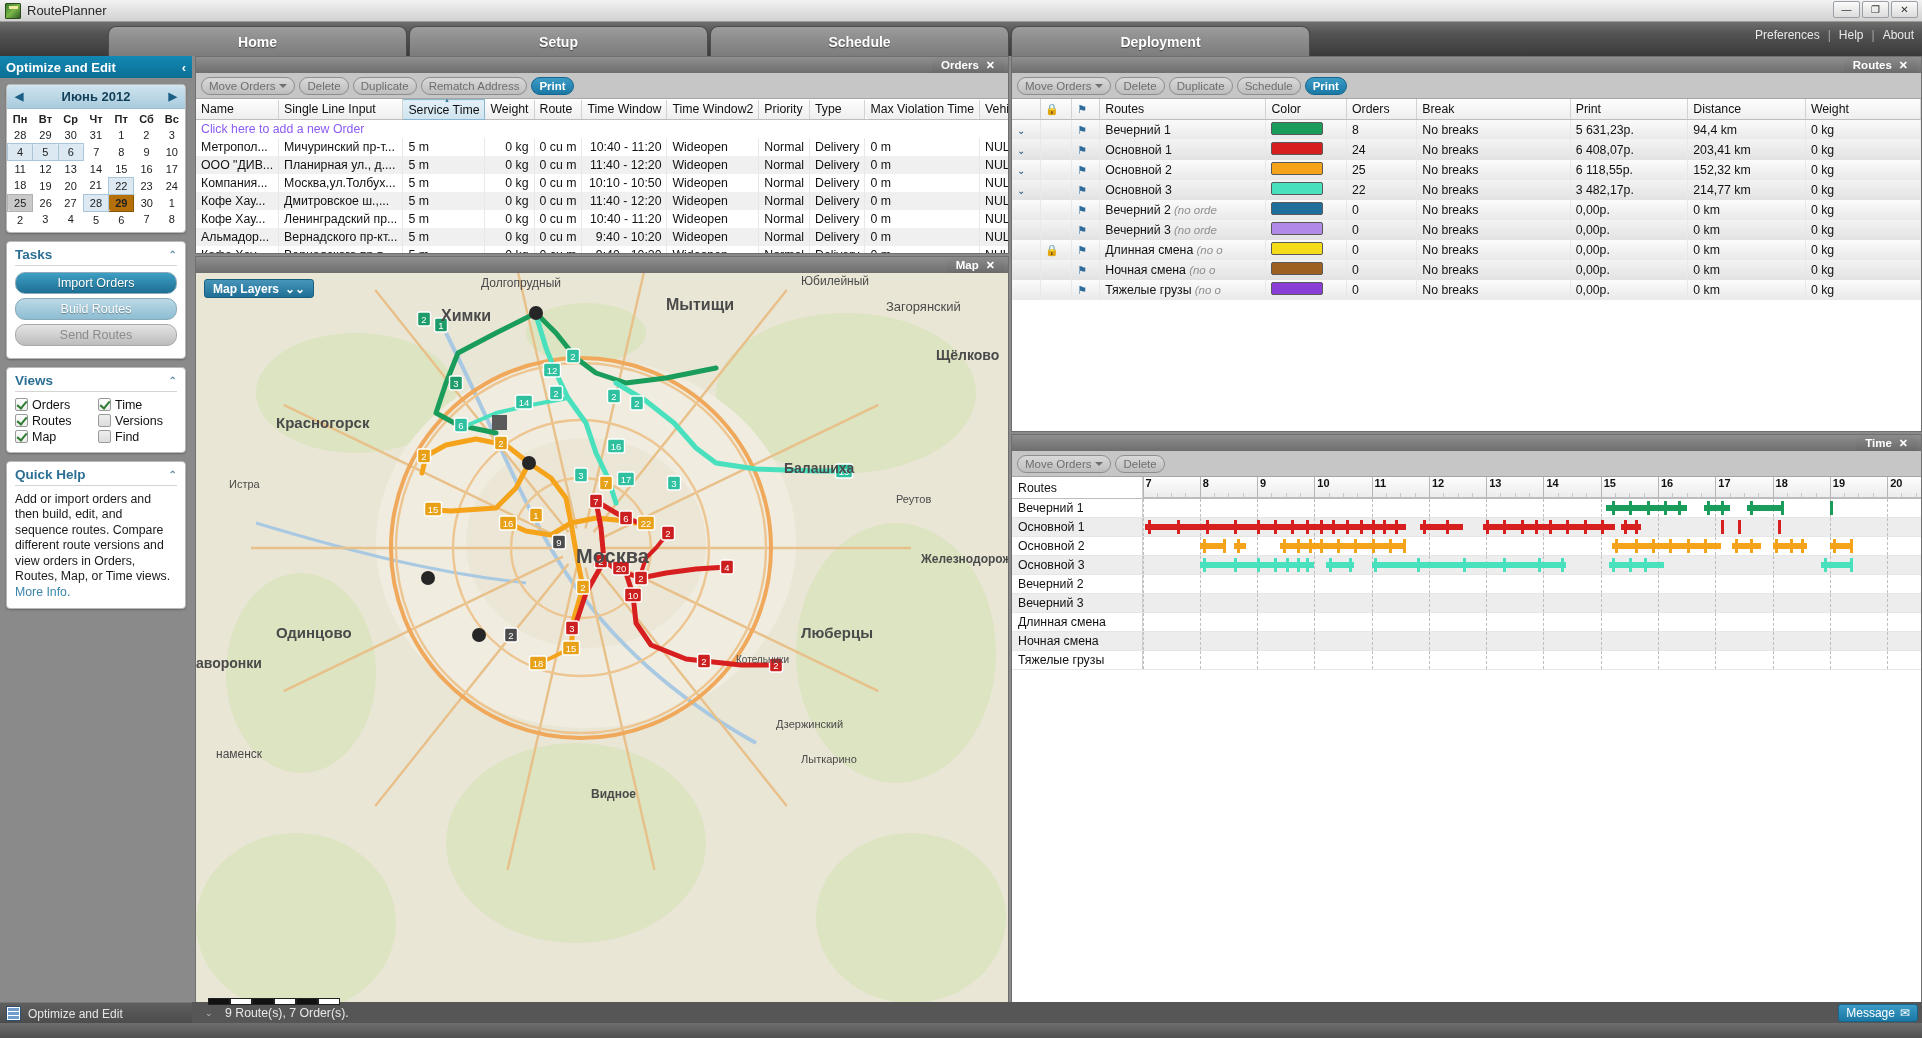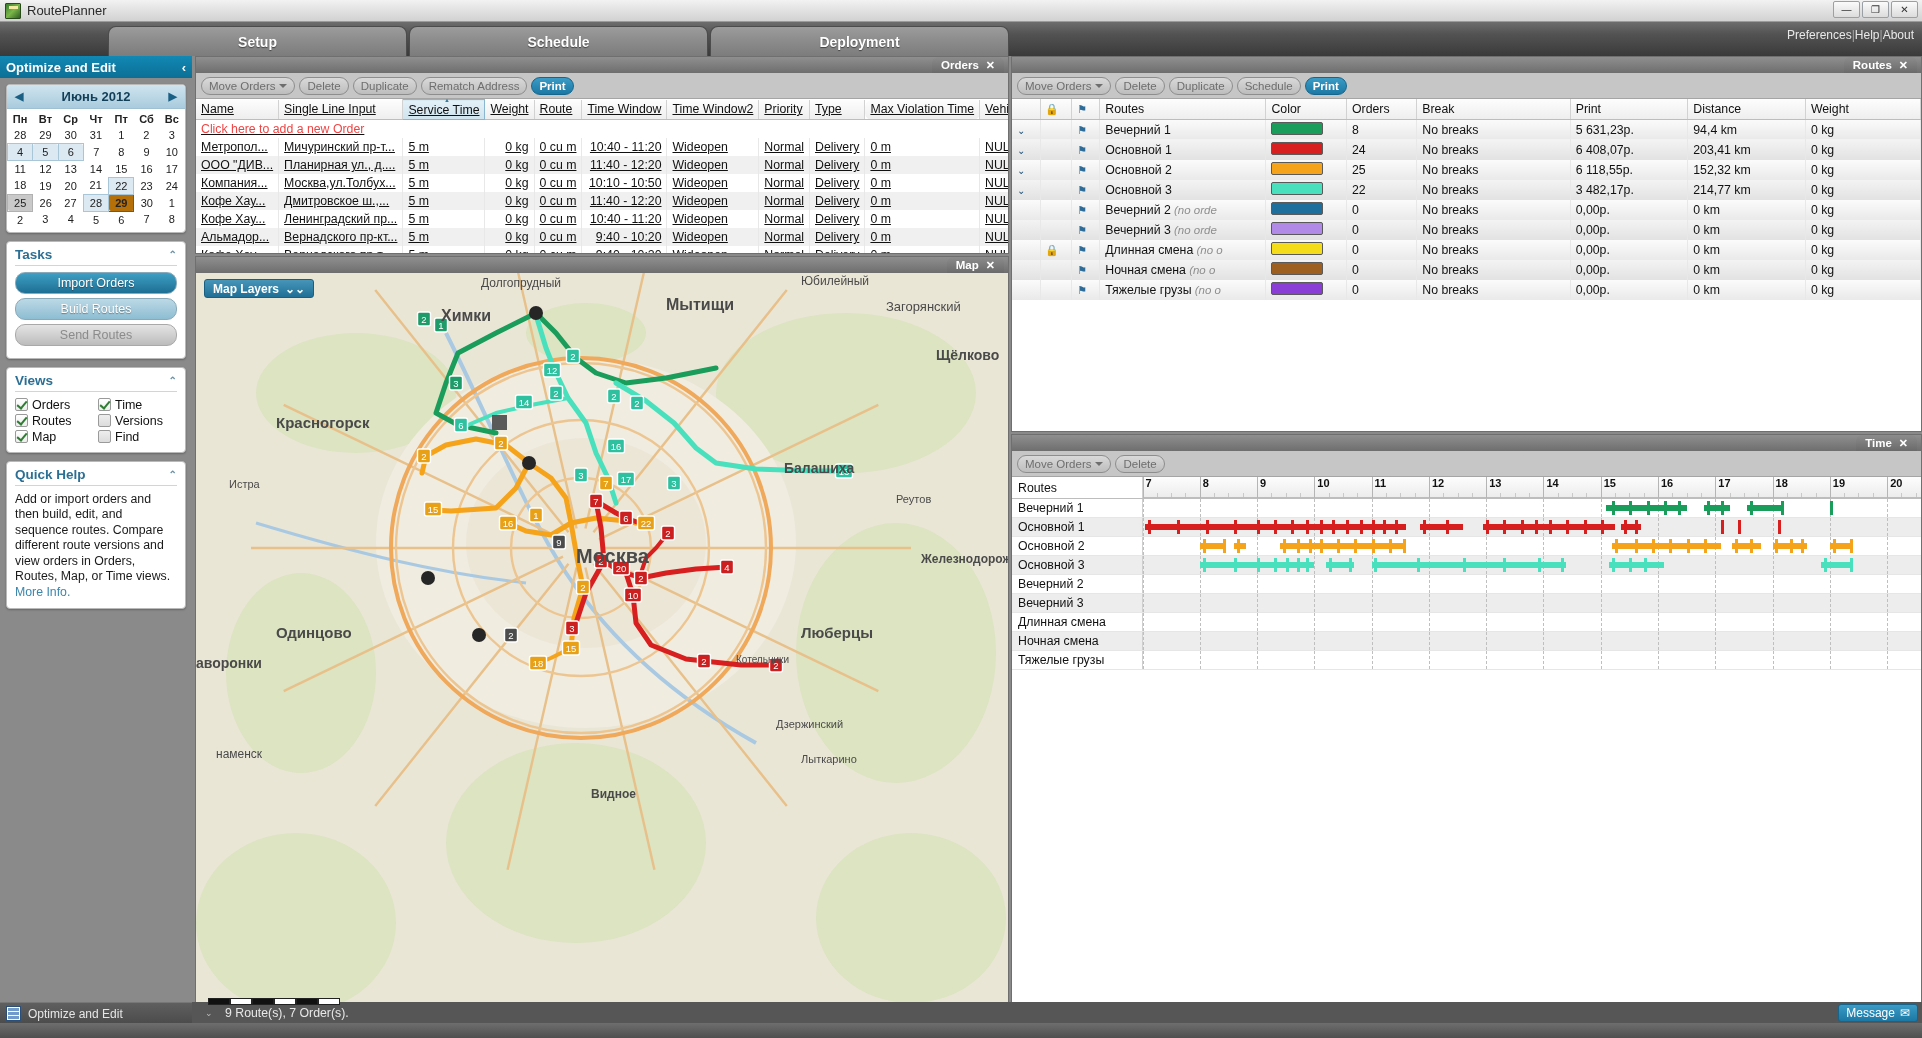--- a/index.html
+++ b/index.html
@@ -42,21 +42,21 @@
     background:linear-gradient(to bottom,#9c9c9c 0%,#8e8e8e 40%,#7c7c7c 100%);
     border:1px solid #4c4c4c;border-bottom:none;
     border-radius:8px 8px 0 0;
     color:#fff;font-weight:bold;font-size:14px;
     display:flex;align-items:center;justify-content:center;
     text-shadow:0 1px 1px rgba(0,0,0,.5);
   }
   .rtab:first-child{margin-left:108px;}
   #ribbon .rightlinks{
     position:absolute;right:8px;top:6px;color:#e9e9e9;font-size:12px;
-    display:flex;gap:0;align-items:center;
+    display:flex;gap:8px;align-items:center;
   }
   #ribbon .rightlinks span{cursor:default;}
   #ribbon .sep{color:#a6a6a6;}
   
   #workspace{position:absolute;top:56px;left:0;right:0;bottom:36px;}
   
   #leftpanel{position:absolute;left:0;top:0;width:192px;bottom:0;background:#8a8a8a;}
   .lp-header{
     height:22px;background:linear-gradient(to bottom,#1188b4,#0c6f95);
     color:#fff;font-weight:bold;font-size:13px;
@@ -209,20 +209,21 @@
   <div class="appicon"></div>
   <div class="apptitle">RoutePlanner</div>
   <div id="winbtns">
     <div>—</div>
     <div>❐</div>
     <div>✕</div>
   </div>
 </div>
 
 <div id="ribbon">
+  <div class="rtab">Home</div>
   <div class="rtab">Setup</div>
   <div class="rtab">Schedule</div>
   <div class="rtab">Deployment</div>
   <div class="rightlinks">
     <span>Preferences</span>
     <span class="sep">|</span>
     <span>Help</span>
     <span class="sep">|</span>
     <span>About</span>
   </div>
@@ -395,40 +396,40 @@
         <div class="tbtn">
           <span>Duplicate</span>
         </div>
         <div class="tbtn">
           <span>Rematch Address</span>
         </div>
         <div class="tbtn primary">
           <span>Print</span>
         </div>
       </div>
-    <div style="position:absolute;left:0;right:0;top:42px;bottom:0;overflow:hidden;background:#fff;text-decoration:underline;">
+    <div style="position:absolute;left:0;right:0;top:42px;bottom:0;overflow:hidden;background:#fff;">
       <table class="grid" id="orders-grid">
           <thead>
             <tr>
               <th style="width: 63px;">Name</th>
               <th style="width: 100px;">Single Line Input</th>
               <th class="sorted" style="width: 62px;">Service Time</th>
               <th style="width: 43px;">Weight</th>
               <th style="width: 68px;">Route</th>
               <th style="width: 90px;">Time Window</th>
               <th style="width: 78px;">Time Window2</th>
               <th style="width: 48px;">Priority</th>
               <th style="width: 55px;">Type</th>
               <th style="width: 100px; border-radius: 7px;">Max Violation Time</th>
               <th style="width: 100px;">Vehicle Specialties</th>
             </tr>
           </thead>
           <tbody>
             <tr class="newrow">
-              <td colspan="11" style="color: #ef4444;">Click here to add a new Order</td>
+              <td colspan="11" style="color: #8b5cf6;">Click here to add a new Order</td>
             </tr>
             <tr>
               <td>Метропол...</td>
               <td>Мичуринский пр-т...</td>
               <td>5 m</td>
               <td class="right">0 kg</td>
               <td>0 cu m</td>
               <td class="right">10:40 - 11:20</td>
               <td>Wideopen</td>
               <td>Normal</td>

